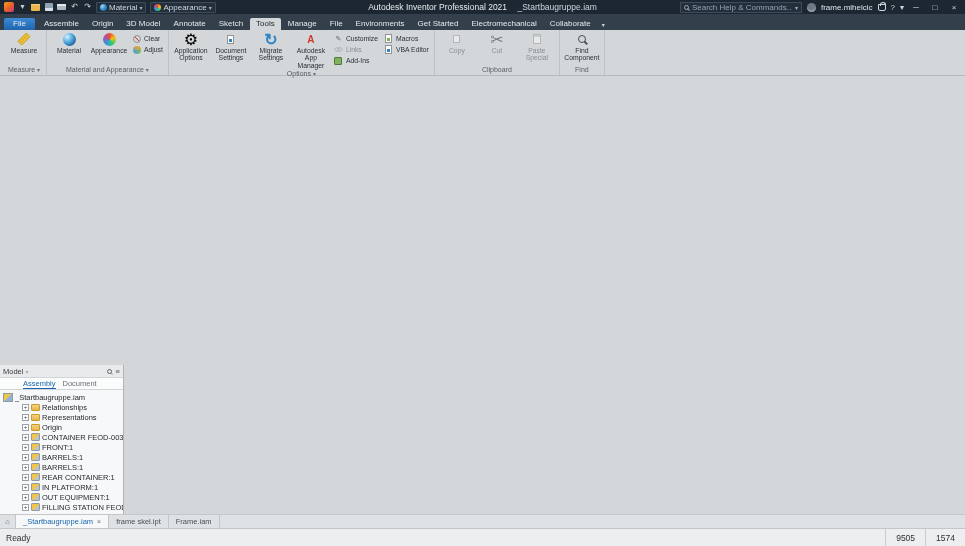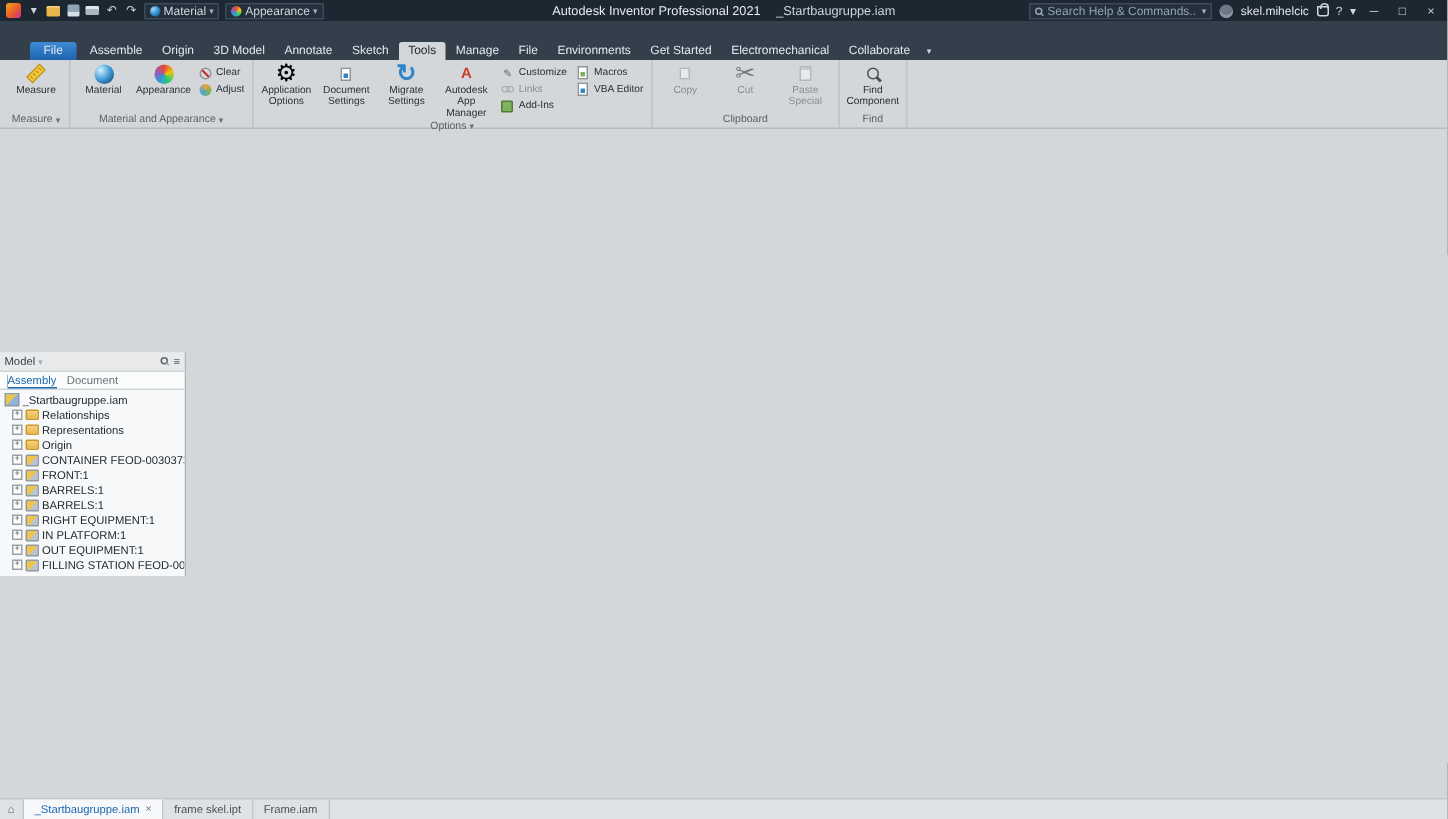--- a/index.html
+++ b/index.html
@@ -25,21 +25,21 @@
   .search .ph{flex:1;overflow:hidden;white-space:nowrap;}
   .mag{width:5px;height:5px;border:1px solid #93a4b2;border-radius:50%;position:relative;flex:none;}
   .mag::after{content:"";position:absolute;width:3px;height:1px;background:#93a4b2;transform:rotate(45deg);right:-2px;bottom:-1px;}
   .avatar{width:9px;height:9px;border-radius:50%;background:#6b7885;box-shadow:inset 0 -2px 0 #8d9aa6;}
   .bag{width:8px;height:7px;border:1px solid #cfd7de;border-radius:0 0 2px 2px;position:relative;}
   .bag::before{content:"";position:absolute;top:-3px;left:1px;width:4px;height:3px;border:1px solid #cfd7de;border-bottom:none;border-radius:3px 3px 0 0;}
   .ticon{color:#cfd7de;font-size:8px;}
   .winbtn{width:14px;text-align:center;font-size:8px;color:#cfd7de;}
 
   
-  .tabrow{height:26px;background:#33404c;display:flex;align-items:flex-end;padding:0 0 0 20px;gap:1px;font-size:8px;color:#e3e8ec;flex:none;}
+  .tabrow{height:16px;background:#33404c;display:flex;align-items:flex-end;padding:0 0 0 4px;gap:1px;font-size:8px;color:#e3e8ec;flex:none;}
   .rtab{padding:1px 6px;line-height:10px;white-space:nowrap;}
   .rtab.file{background:linear-gradient(#3c8ad6,#1f64ad);border-radius:2px 2px 0 0;padding:1px 9px;margin-right:2px;}
   .rtab.active{background:#d4d7da;color:#1f2529;border-radius:2px 2px 0 0;}
   .tab-ovf{color:#cfd7de;font-size:6px;padding:0 4px 2px;}
 
   
   .ribbon{height:46px;background:#d4d7da;display:flex;align-items:stretch;border-bottom:1px solid #b7bbbe;flex:none;padding-left:2px;}
   .rgroup{display:flex;flex-direction:column;border-right:1px solid #bfc3c6;}
   .rbody{flex:1;display:flex;align-items:stretch;padding:1px 3px 0;gap:2px;}
   .gfoot{height:11px;display:flex;align-items:center;justify-content:center;gap:2px;font-size:7px;color:#5a6065;padding:0 5px;white-space:nowrap;}
@@ -59,29 +59,29 @@
   .pagei.blue::after{content:"";position:absolute;left:1px;top:3px;width:3px;height:3px;background:#2e86c9;}
   .pagei.grn::after{content:"";position:absolute;left:1px;top:3px;width:3px;height:3px;background:#7fb25a;}
   .letterA{color:#cf3a2b;font-weight:bold;font-size:10px;}
   .copyic{width:7px;height:8px;background:#fff;border:1px solid #8f9497;box-shadow:2px 2px 0 0 #cfd3d6;}
   .clipic{width:8px;height:10px;border:1px solid #8f9497;background:linear-gradient(#b9bfc2 2px,#fff 2px);}
   .addinic{width:8px;height:8px;background:#7fb25a;border:1px solid #507a36;border-radius:1px;}
   .mag-lg{width:8px;height:8px;border:1.5px solid #4a5055;border-radius:50%;position:relative;}
   .mag-lg::after{content:"";position:absolute;width:4px;height:1.5px;background:#4a5055;transform:rotate(45deg);right:-3px;bottom:-1px;}
 
   
-  .main{flex:1;display:flex;align-items:center;min-height:0;gap:13px;}
+  .main{flex:1;display:flex;align-items:flex-end;min-height:0;gap:13px;}
   .browser{width:124px;background:#f2f3f4;border-right:1px solid #b0b4b7;display:flex;flex-direction:column;font-size:7.5px;flex:none;}
   .bheader{height:13px;display:flex;align-items:center;padding:0 3px;color:#3a4045;background:#e8eaec;border-bottom:1px solid #d2d5d8;gap:2px;}
   .bh-icons{margin-left:auto;display:flex;gap:4px;align-items:center;color:#5f6569;}
-  .btabs{height:12px;display:flex;align-items:center;gap:7px;padding:0 5px;border-bottom:1px solid #d2d5d8;background:#fbfcfc;}
+  .btabs{height:12px;display:flex;align-items:center;gap:7px;padding:0 23px;border-bottom:1px solid #d2d5d8;background:#fbfcfc;}
   .btab{color:#6a7076;}
   .btab.active{color:#1a66b0;box-shadow:0 1px 0 #1a66b0;}
   .btree{flex:1;background:#f7f8f9;padding:2px 0;overflow:hidden;}
-  .trow{display:flex;align-items:center;gap:2px;height:10px;padding-left:8px;white-space:nowrap;}
+  .trow{display:flex;align-items:center;gap:2px;height:10px;padding-left:22px;white-space:nowrap;}
   .trow.root{padding-left:3px;}
   .exp{width:7px;height:7px;border:1px solid #9aa0a4;background:#fff;font-size:6px;line-height:5px;text-align:center;color:#3a4045;flex:none;}
   .tico{flex:none;}
   .folder{width:9px;height:7px;background:linear-gradient(#f7d27f,#e8b64c);border:1px solid #c89a2a;border-radius:1px;}
   .comp{width:9px;height:8px;background:linear-gradient(135deg,#f0c54c 55%,#b9c4cf 55%);border:1px solid #8f9aa5;border-radius:1px;}
   .root-ic{width:10px;height:9px;background:linear-gradient(135deg,#f0c54c 50%,#8fb3d9 50%);border:1px solid #8f9aa5;}
   .tlabel{overflow:hidden;color:#1f2529;}
 
   .viewport{flex:1;position:relative;background:linear-gradient(#eaedee,#fafbfb);overflow:hidden;}
   .scene{position:absolute;left:0;top:0;width:100%;height:100%;}
@@ -137,21 +137,21 @@
       <span>Autodesk Inventor Professional 2021</span>
       <span class="doc">_Startbaugruppe.iam</span>
     </div>
     <div class="tb-right">
       <span class="search">
         <span class="mag"></span>
         <span class="ph">Search Help &amp; Commands...</span>
         <span class="dd">▾</span>
       </span>
       <span class="avatar"></span>
-      <span>skel.mihelcic</span>
+      <span>frame.mihelcic</span>
       <span class="bag"></span>
       <span class="ticon">?</span>
       <span class="ticon dd">▾</span>
       <span class="winbtn">─</span>
       <span class="winbtn">□</span>
       <span class="winbtn">×</span>
     </div>
   </div>
 
   <div class="tabrow">
@@ -379,21 +379,21 @@
           <span class="tlabel">BARRELS:1</span>
         </div>
         <div class="trow">
           <span class="exp">+</span>
           <span class="tico comp"></span>
           <span class="tlabel">BARRELS:1</span>
         </div>
         <div class="trow">
           <span class="exp">+</span>
           <span class="tico comp"></span>
-          <span class="tlabel">RIGHT EQUIPMENT:1</span>
+          <span class="tlabel">REAR CONTAINER:1</span>
         </div>
         <div class="trow">
           <span class="exp">+</span>
           <span class="tico comp"></span>
           <span class="tlabel">IN PLATFORM:1</span>
         </div>
         <div class="trow">
           <span class="exp">+</span>
           <span class="tico comp"></span>
           <span class="tlabel">OUT EQUIPMENT:1</span>
@@ -694,14 +694,21 @@
       <span class="dt-close">×</span>
     </div>
     <div class="dtab">
       <span>frame skel.ipt</span>
     </div>
     <div class="dtab">
       <span>Frame.iam</span>
     </div>
   </div>
 
+  <div class="statusbar">
+    <span>Ready</span>
+    <span class="st-right">
+      <span class="st-cell">9505</span>
+      <span class="st-cell">1574</span>
+    </span>
+  </div>
 
 </div>
 
 </body></html>

